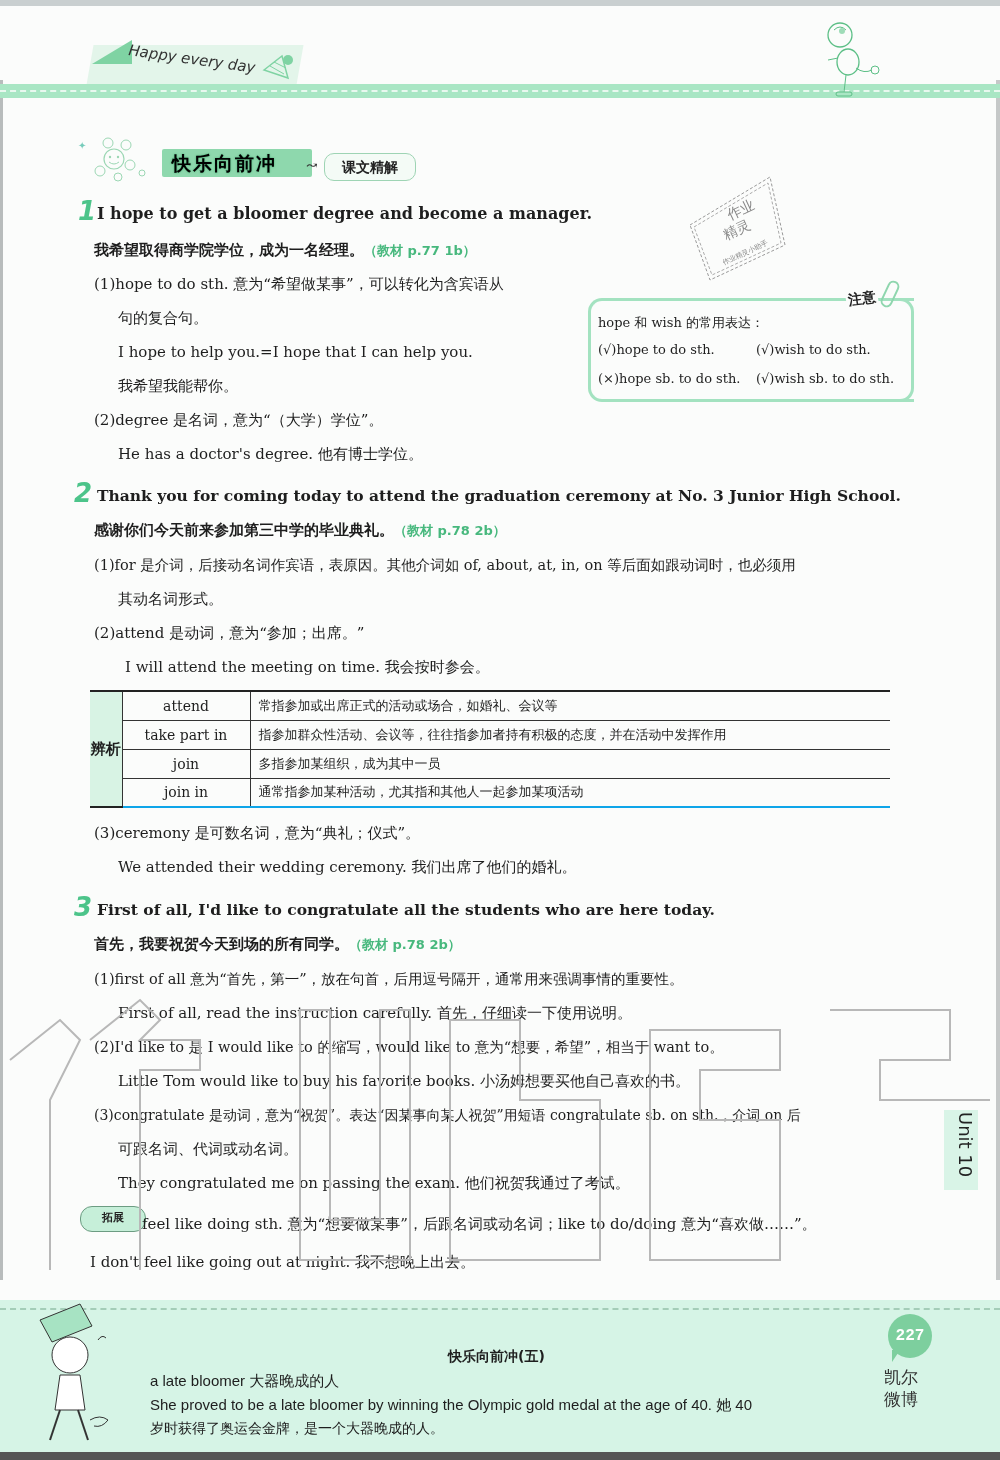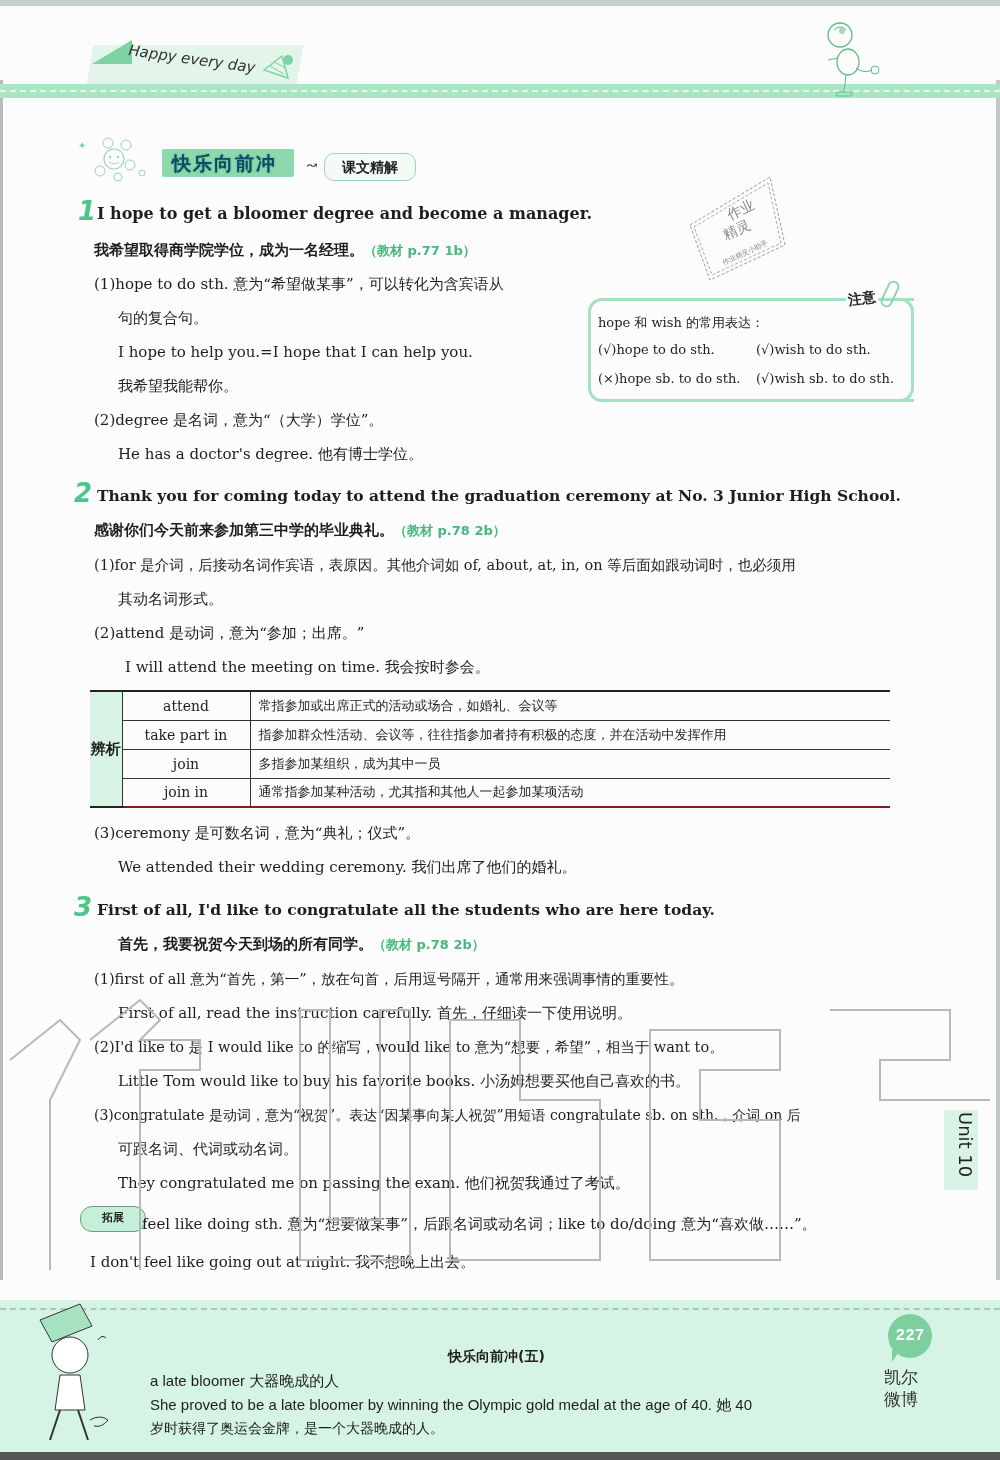--- a/index.html
+++ b/index.html
@@ -15,22 +15,22 @@
   .happy-flag { position: absolute; left: 92px; top: 40px; width: 0; height: 0;
     border-right: 40px solid #7fd3a3; border-top: 24px solid transparent; border-bottom: 0 solid transparent; }
   .happy-flag-body { position: absolute; left: 90px; top: 45px; width: 210px; height: 40px; background: #e3f5ea; transform: skewX(-10deg); }
   .happy-text { position: absolute; left: 128px; top: 50px; font-family: "DejaVu Sans", sans-serif; font-style: italic; font-size: 15px; color: #333; transform: rotate(8deg); }
   .cone { position: absolute; left: 262px; top: 52px; width: 34px; height: 30px; }
   .mascot { position: absolute; left: 820px; top: 20px; width: 80px; height: 80px; }
 
   
   .section-title { position: absolute; left: 78px; top: 135px; height: 50px; width: 330px; }
   .sec-bubbles { position: absolute; left: 0; top: 0; width: 80px; height: 50px; }
-  .sec-main { position: absolute; left: 84px; top: 14px; width: 132px; height: 28px; background: #8ed8ad; border-radius: 2px;
-    font-family: "DejaVu Sans", sans-serif; font-weight: bold; font-size: 19px; color: #0c4a6e; letter-spacing: 2px; padding-left: 10px; line-height: 28px;
+  .sec-main { position: absolute; left: 84px; top: 14px; width: 150px; height: 28px; background: #8ed8ad; border-radius: 2px;
+    font-family: "DejaVu Sans", sans-serif; font-weight: bold; font-size: 19px; color: #000000; letter-spacing: 2px; padding-left: 10px; line-height: 28px;
     text-shadow: 0 0 2px #3aa56a; }
   .sec-sub { position: absolute; left: 246px; top: 18px; width: 92px; height: 28px; border: 1px solid #9ed4b4; border-radius: 10px; background: #f4fbf6;
     font-family: "DejaVu Sans", sans-serif; font-size: 14px; font-weight: bold; color: #222; line-height: 26px; text-align: center; }
   .sec-arrow { position: absolute; left: 228px; top: 22px; font-size: 14px; color: #333; }
 
   
   .line { position: absolute; font-size: 15px; white-space: nowrap; line-height: 20px; }
   .num { position: absolute; font-family: "DejaVu Sans", sans-serif; font-style: italic; font-weight: bold; font-size: 26px; color: #4cc48a; line-height: 26px; }
   .head-en { font-weight: bold; font-size: 16px; }
   .head-cn { font-family: "DejaVu Sans", sans-serif; font-weight: bold; font-size: 15px; }
@@ -43,21 +43,21 @@
   .note-label { position: absolute; left: 846px; top: 290px; font-family: "DejaVu Sans", sans-serif; font-size: 14px; font-weight: bold; color: #222; transform: rotate(-8deg); background: #fbfcfb; padding: 0 2px; }
   .clip { position: absolute; left: 884px; top: 280px; width: 12px; height: 28px; border: 2px solid #8fd6ae; border-radius: 6px; transform: rotate(25deg); }
   .note-line { position: absolute; font-size: 13px; white-space: nowrap; }
 
   .stamp { position: absolute; left: 680px; top: 165px; width: 120px; height: 120px; }
 
   
   .comp-table { position: absolute; left: 90px; top: 690px; width: 800px; border-collapse: collapse; }
   .comp-table td { height: 29px; font-size: 14px; border-bottom: 1px solid #333; }
   .comp-table tr:first-child td { border-top: 2px solid #222; }
-  .comp-table tr:last-child td { border-bottom: 2px solid #7f1d1d; }
+  .comp-table tr:last-child td { border-bottom: 2px solid #0ea5e9; }
   .comp-table .side { width: 32px; background: #d8f3e4; border-right: 1px solid #333; text-align: center; font-family: "DejaVu Sans", sans-serif; font-weight: bold; font-size: 15px; line-height: 26px; border-bottom: 2px solid #222; }
   .comp-table .term { width: 128px; text-align: center; border-right: 1px solid #333; }
   .comp-table .def { padding-left: 8px; font-family: "DejaVu Sans", sans-serif; font-size: 13px; }
 
   
   .watermark { position: absolute; left: 0; top: 980px; width: 1000px; height: 300px; pointer-events: none; }
 
   
   .unit-tab { position: absolute; left: 944px; top: 1110px; width: 34px; height: 80px; background: #d9f4e7; }
   .unit-text { position: absolute; left: 946px; top: 1112px; width: 80px; height: 30px; transform-origin: 0 0; transform: translate(30px,0) rotate(90deg);
@@ -189,21 +189,21 @@
     <td class="def">通常指参加某种活动，尤其指和其他人一起参加某项活动</td>
   </tr>
 </tbody>
   </table>
 
 <div class="line" style="left:94px; top:823px;">(3)ceremony 是可数名词，意为“典礼；仪式”。</div>
 <div class="line" style="left:118px; top:857px;">We attended their wedding ceremony. 我们出席了他们的婚礼。</div>
 
 <div class="num" style="left:74px; top:894px;">3</div>
 <div class="line head-en" style="left:97px; top:900px; font-size:15.5px;">First of all, I'd like to congratulate all the students who are here today.</div>
-<div class="line" style="left:94px; top:934px;margin-left:24px;">
+<div class="line" style="left:94px; top:934px;">
   <span class="head-cn">首先，我要祝贺今天到场的所有同学。</span><span class="ref">（教材 p.78 2b）</span>
 </div>
 <div class="line" style="left:94px; top:969px; font-size:14.5px;">(1)first of all 意为“首先，第一”，放在句首，后用逗号隔开，通常用来强调事情的重要性。</div>
 <div class="line" style="left:118px; top:1003px;">First of all, read the instruction carefully. 首先，仔细读一下使用说明。</div>
 <div class="line" style="left:94px; top:1037px; font-size:14.5px;">(2)I'd like to 是 I would like to 的缩写，would like to 意为“想要，希望”，相当于 want to。</div>
 <div class="line" style="left:118px; top:1071px;">Little Tom would like to buy his favorite books. 小汤姆想要买他自己喜欢的书。</div>
 <div class="line" style="left:94px; top:1105px; font-size:14px;">(3)congratulate 是动词，意为“祝贺”。表达“因某事向某人祝贺”用短语 congratulate sb. on sth.，介词 on 后</div>
 <div class="line cn" style="left:118px; top:1139px;">可跟名词、代词或动名词。</div>
 <div class="line" style="left:118px; top:1173px;">They congratulated me on passing the exam. 他们祝贺我通过了考试。</div>
 

